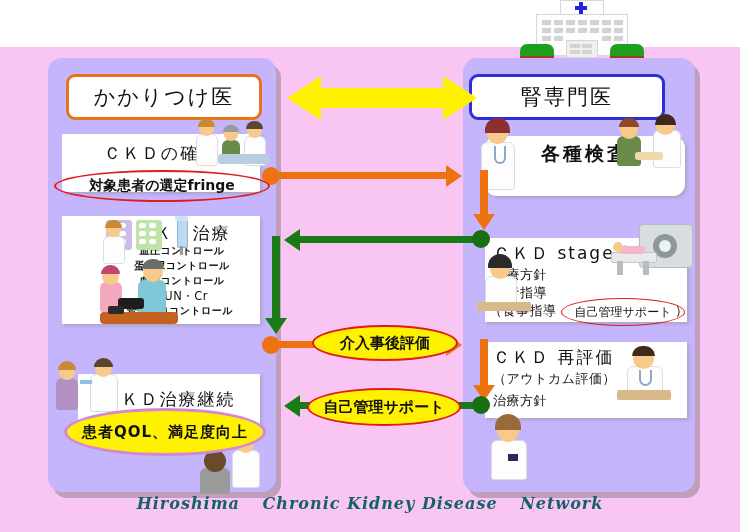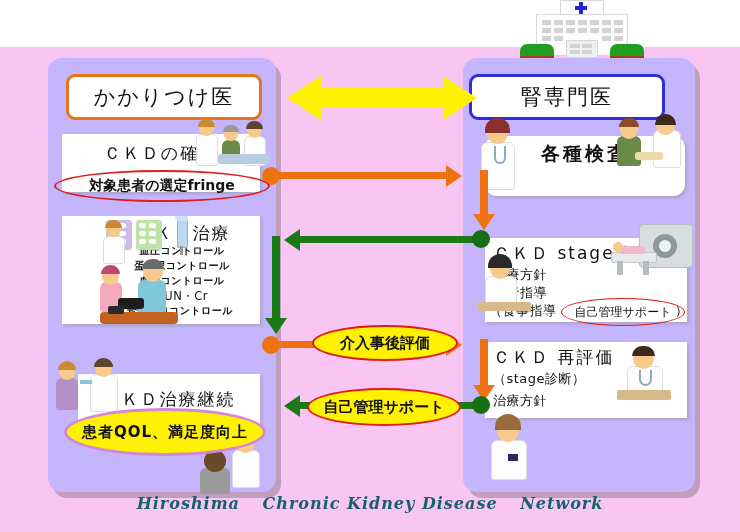--- a/index.html
+++ b/index.html
@@ -263,21 +263,21 @@
       <div style="position:absolute;left:48px;top:16px;width:12px;height:12px;background:#eef1f2;border-radius:50%;"></div>
       <div style="position:absolute;left:0px;top:28px;width:44px;height:9px;background:#e8eaec;border:1px solid #c4c8cb;border-radius:2px;"></div>
       <div style="position:absolute;left:8px;top:22px;width:26px;height:8px;background:#f3b8c8;border-radius:4px;"></div>
       <div style="position:absolute;left:2px;top:18px;width:10px;height:10px;background:#f7c98b;border-radius:50%;"></div>
       <div style="position:absolute;left:6px;top:37px;width:6px;height:14px;background:#b6bcc0;"></div>
       <div style="position:absolute;left:32px;top:37px;width:6px;height:14px;background:#b6bcc0;"></div>
     </div>
 
     <div class="card sh" style="left:22px;top:284px;width:202px;height:76px;">
       <div class="t-main" style="position:absolute;left:8px;top:4px;width:190px;text-align:left;">ＣＫＤ 再評価</div>
-      <div class="t-sub t-left" style="position:absolute;left:8px;top:28px;width:170px;font-size:13px;">（stage診断）</div>
+      <div class="t-sub t-left" style="position:absolute;left:8px;top:28px;width:170px;font-size:13px;">（アウトカム評価）</div>
       <div class="t-sub t-left" style="position:absolute;left:8px;top:50px;width:170px;font-size:13px;">治療方針</div>
     </div>
     <div class="fig" style="left:150px;top:288px;width:64px;height:56px;">
       <div class="body" style="left:14px;top:20px;width:34px;height:30px;background:#fdfdfd;border:1px solid #ddd;"></div>
       <div class="head" style="left:20px;top:2px;width:21px;height:21px;background:#f7c98b;"></div>
       <div class="head" style="left:19px;top:0px;width:23px;height:10px;background:#3d2a1a;border-radius:11px 11px 0 0;"></div>
       <div style="position:absolute;left:26px;top:24px;width:9px;height:14px;border:2px solid #8fa8c0;border-top:none;border-radius:0 0 8px 8px;"></div>
       <div style="position:absolute;left:4px;top:44px;width:54px;height:10px;background:#d8b98a;border-radius:2px;"></div>
     </div>
 

